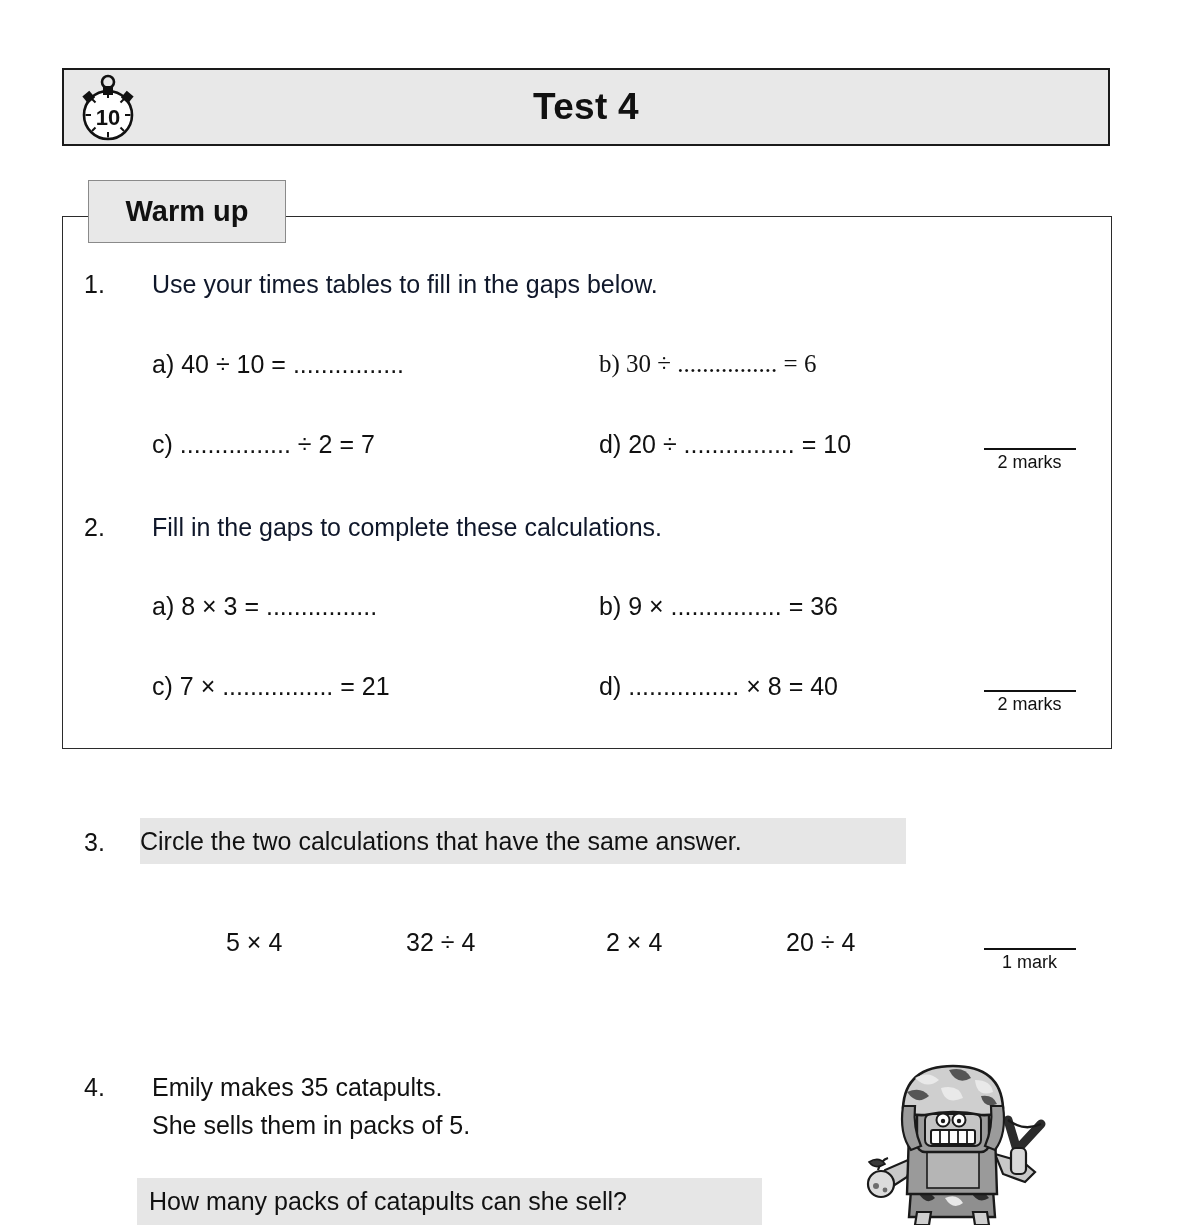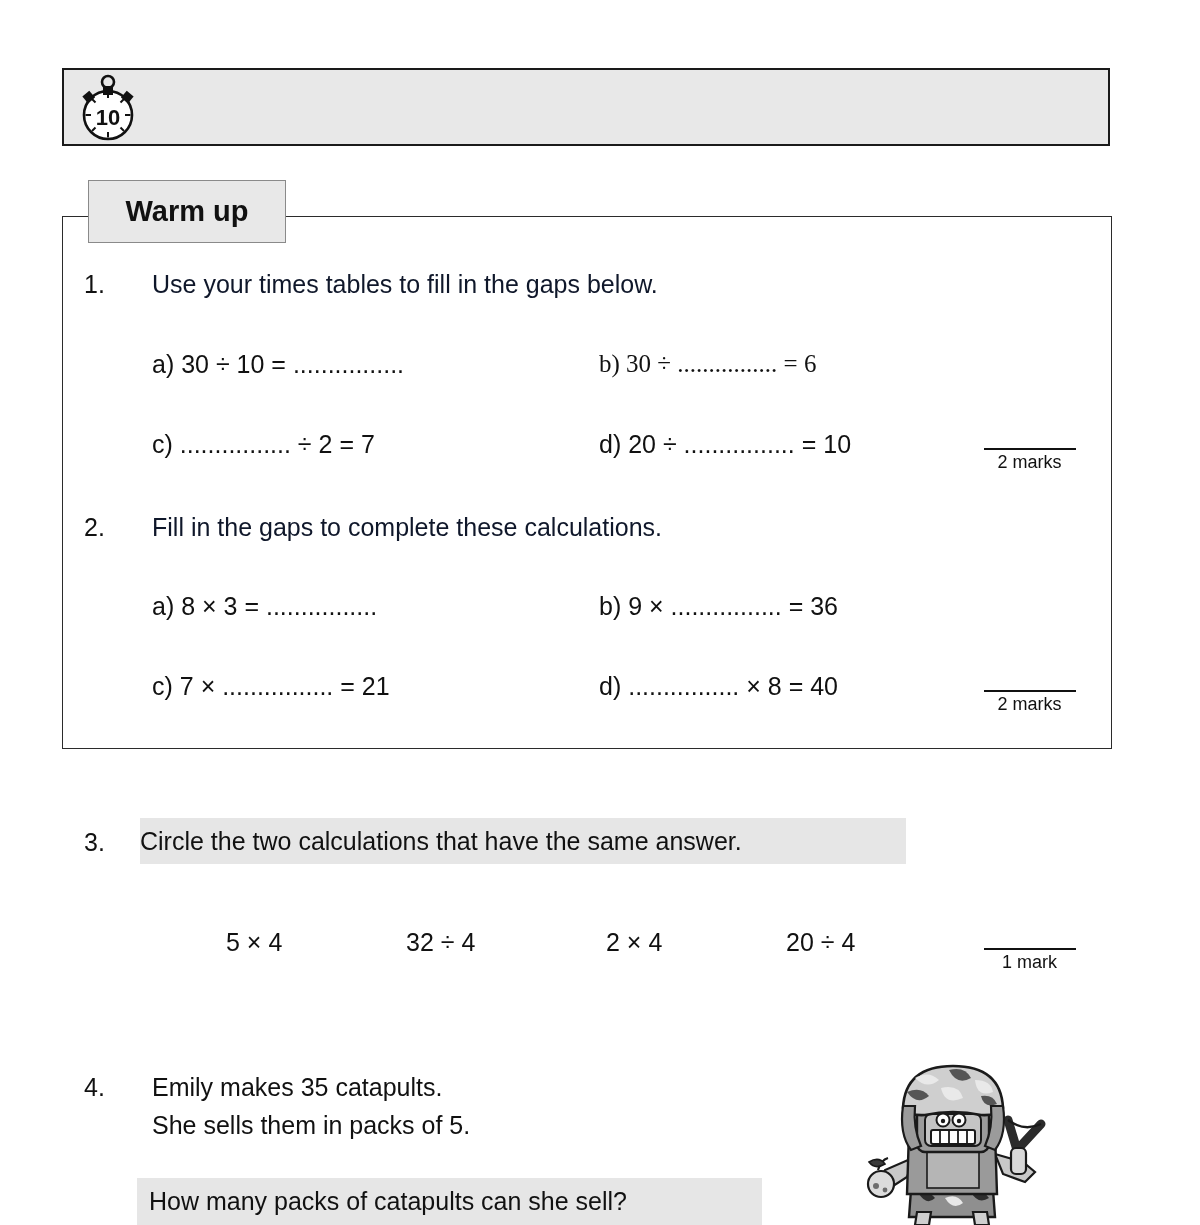--- a/index.html
+++ b/index.html
@@ -166,33 +166,34 @@
         <line x1="13.5" y1="41" x2="19" y2="41"></line>
         <line x1="53" y1="41" x2="58.5" y2="41"></line>
         <line x1="20" y1="25" x2="23.5" y2="28.5"></line>
         <line x1="48.5" y1="53.5" x2="52" y2="57"></line>
         <line x1="20" y1="57" x2="23.5" y2="53.5"></line>
         <line x1="48.5" y1="28.5" x2="52" y2="25"></line>
       </g>
       <text x="36" y="51" text-anchor="middle" font-family="Liberation Sans, sans-serif" font-size="22" font-weight="bold" fill="#111">10</text>
     </svg>
   </div>
+  <div class="header-title">Test 4</div>
 </div>
 
 <div class="warmup-box"></div>
 <div class="warmup-tab">
   <span>Warm up</span>
 </div>
 
 <div class="qnum" style="left:84px; top:270px;">1.</div>
 <div class="qtext" style="left:152px; top:270px;">Use your times tables to fill in the gaps below.</div>
 
 <div class="qpart" style="left:152px; top:350px;">
   <span>a)</span>
-  <span>30 ÷ 10 = ................</span>
+  <span>40 ÷ 10 = ................</span>
 </div>
 <div class="qpart" style="left:599px; top:350px;font-family:Liberation Serif, serif;">
   <span>b)</span>
   <span>30 ÷ ................ = 6</span>
 </div>
 <div class="qpart" style="left:152px; top:430px;">
   <span>c)</span>
   <span>................ ÷ 2 = 7</span>
 </div>
 <div class="qpart" style="left:599px; top:430px;">

